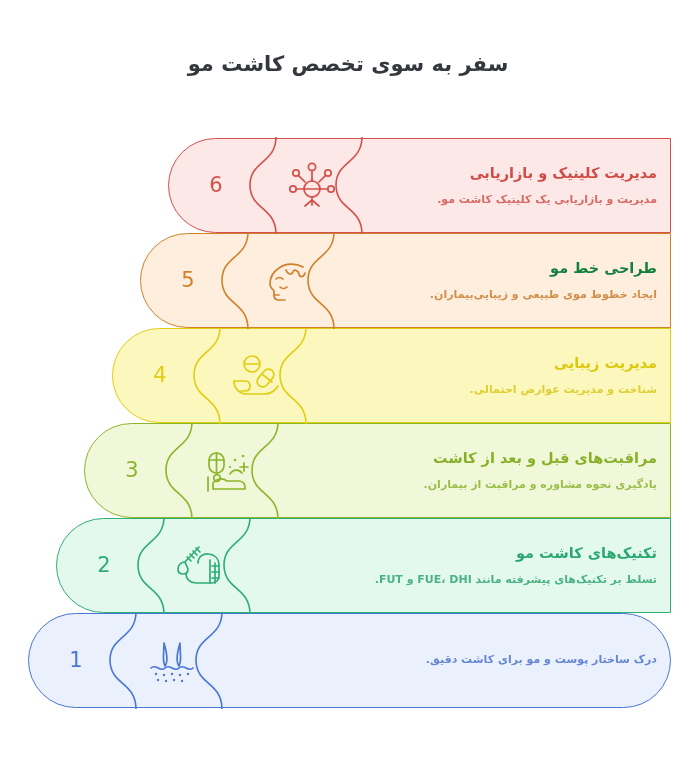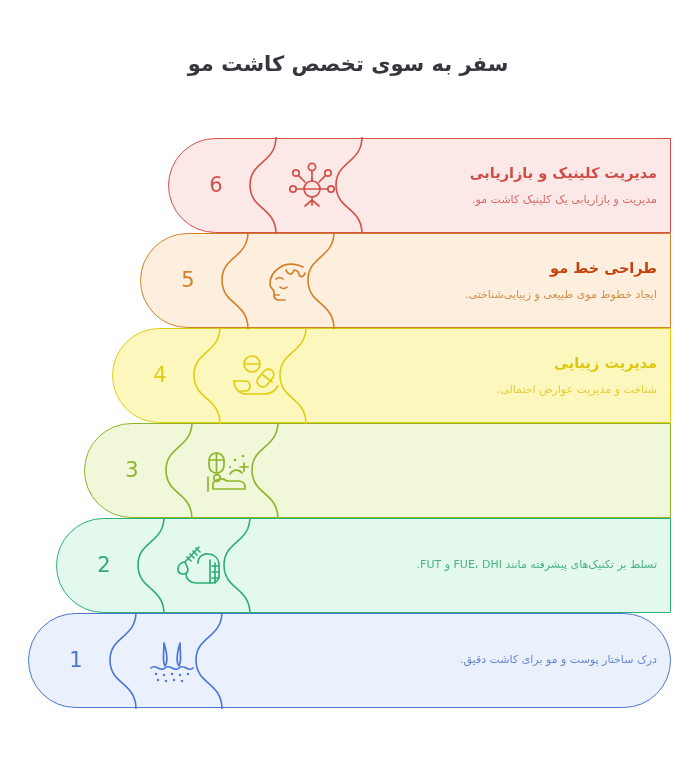--- a/index.html
+++ b/index.html
@@ -115,21 +115,21 @@
     text-align: right;
   }
   .step-title {
     font-size: 14.5px;
     font-weight: bold;
     line-height: 1.25;
     margin-bottom: 11px;
   }
   .step-desc {
     font-size: 11px;
-    font-weight: normal;
+    font-weight: bold;
     line-height: 1.35;
     opacity: 0.92;
   }
 </style>
 </head>
 <body>
 
 <div id="page-title">سفر به سوی تخصص کاشت مو</div>
 
 <div id="staircase">
@@ -179,20 +179,21 @@
           <path d="M40 28 L47 28 M40 34 L47 34 M40 40 L47 40" fill="none" stroke="#2fae74" stroke-width="1.7" stroke-linecap="round" stroke-linejoin="round"></path>
           <path d="M27 9 L13 24" fill="none" stroke="#2fae74" stroke-width="1.7" stroke-linecap="round" stroke-linejoin="round"></path>
           <path d="M24 10 L28 14 M21 13 L25 17 M18 16 L22 20 M15 19 L19 23" fill="none" stroke="#2fae74" stroke-width="1.7" stroke-linecap="round" stroke-linejoin="round"></path>
           <path d="M13 24 C9 24 6 27 6 31 C6 34 8 36 11 36 C14 36 16 34 16 31 Z" fill="none" stroke="#2fae74" stroke-width="1.7" stroke-linecap="round" stroke-linejoin="round"></path>
         </svg>
       </div>
       <svg class="divider d2" viewBox="0 0 34 97" preserveAspectRatio="none">
         <path d="M30 0 C30 26 4 24 4 48 C4 73 30 70 30 97" fill="none" stroke="#2fae74" stroke-width="1.6"></path>
       </svg>
       <div class="text-cell">
+        <div class="step-title" style="color:#2aa86f">تکنیک‌های کاشت مو</div>
         <div class="step-desc" style="color:#3fae79">تسلط بر تکنیک‌های پیشرفته مانند FUE، DHI و FUT.</div>
       </div>
     </div>
     <div class="step" style="left:84px;top:285px;width:587px;z-index:3">
       <div class="step-body" style="background:#f0f8d9;border-color:#8cb52a"></div>
       <div class="num-cap">
         <span class="num" style="color:#8cb52a">3</span>
       </div>
       <svg class="divider d1" viewBox="0 0 34 97" preserveAspectRatio="none">
         <path d="M30 0 C30 26 4 24 4 48 C4 73 30 70 30 97" fill="none" stroke="#8cb52a" stroke-width="1.6"></path>
@@ -207,20 +208,24 @@
           <path d="M30 31 C33 26 39 26 42 30" fill="none" stroke="#8cb52a" stroke-width="1.7" stroke-linecap="round" stroke-linejoin="round"></path>
           <path d="M44 20 L44 28 M40 24 L48 24" fill="none" stroke="#8cb52a" stroke-width="1.7" stroke-linecap="round" stroke-linejoin="round"></path>
           <circle cx="35" cy="17" r="1.3" fill="#8cb52a" stroke="none"></circle>
           <circle cx="43" cy="13" r="1.3" fill="#8cb52a" stroke="none"></circle>
           <circle cx="30" cy="24" r="1.1" fill="#8cb52a" stroke="none"></circle>
         </svg>
       </div>
       <svg class="divider d2" viewBox="0 0 34 97" preserveAspectRatio="none">
         <path d="M30 0 C30 26 4 24 4 48 C4 73 30 70 30 97" fill="none" stroke="#8cb52a" stroke-width="1.6"></path>
       </svg>
+      <div class="text-cell">
+        <div class="step-title" style="color:#87b026">مراقبت‌های قبل و بعد از کاشت</div>
+        <div class="step-desc" style="color:#94ba3d">یادگیری نحوه مشاوره و مراقبت از بیماران.</div>
+      </div>
     </div>
     <div class="step" style="left:112px;top:190px;width:559px;z-index:4">
       <div class="step-body" style="background:#fcf7bd;border-color:#e0ce12"></div>
       <div class="num-cap">
         <span class="num" style="color:#e0ce12">4</span>
       </div>
       <svg class="divider d1" viewBox="0 0 34 97" preserveAspectRatio="none">
         <path d="M30 0 C30 26 4 24 4 48 C4 73 30 70 30 97" fill="none" stroke="#e0ce12" stroke-width="1.6"></path>
       </svg>
       <div class="icon-cell">
@@ -255,22 +260,22 @@
           <path d="M18 42 L23 42" fill="none" stroke="#d2812b" stroke-width="1.7" stroke-linecap="round" stroke-linejoin="round"></path>
           <path d="M20 26 C22 24 25 24 27 26" fill="none" stroke="#d2812b" stroke-width="1.7" stroke-linecap="round" stroke-linejoin="round"></path>
           <path d="M30 17 C32 22 36 22 37 19 C38 16 42 17 43 21 C44 25 48 24 49 20" fill="none" stroke="#d2812b" stroke-width="1.7" stroke-linecap="round" stroke-linejoin="round"></path>
           <path d="M24 34 C26 36 29 36 31 34" fill="none" stroke="#d2812b" stroke-width="1.7" stroke-linecap="round" stroke-linejoin="round"></path>
         </svg>
       </div>
       <svg class="divider d2" viewBox="0 0 34 97" preserveAspectRatio="none">
         <path d="M30 0 C30 26 4 24 4 48 C4 73 30 70 30 97" fill="none" stroke="#d2812b" stroke-width="1.6"></path>
       </svg>
       <div class="text-cell">
-        <div class="step-title" style="color:#c2410c">طراحی خط مو</div>
-        <div class="step-desc" style="color:#cf8840">ایجاد خطوط موی طبیعی و زیبایی‌شناختی.</div>
+        <div class="step-title" style="color:#15803d">طراحی خط مو</div>
+        <div class="step-desc" style="color:#cf8840">ایجاد خطوط موی طبیعی و زیبایی‌بیماران.</div>
       </div>
     </div>
     <div class="step" style="left:168px;top:0px;width:503px;z-index:6">
       <div class="step-body" style="background:#fce9e7;border-color:#d4504a"></div>
       <div class="num-cap">
         <span class="num" style="color:#d4504a">6</span>
       </div>
       <svg class="divider d1" viewBox="0 0 34 97" preserveAspectRatio="none">
         <path d="M30 0 C30 26 4 24 4 48 C4 73 30 70 30 97" fill="none" stroke="#d4504a" stroke-width="1.6"></path>
       </svg>

